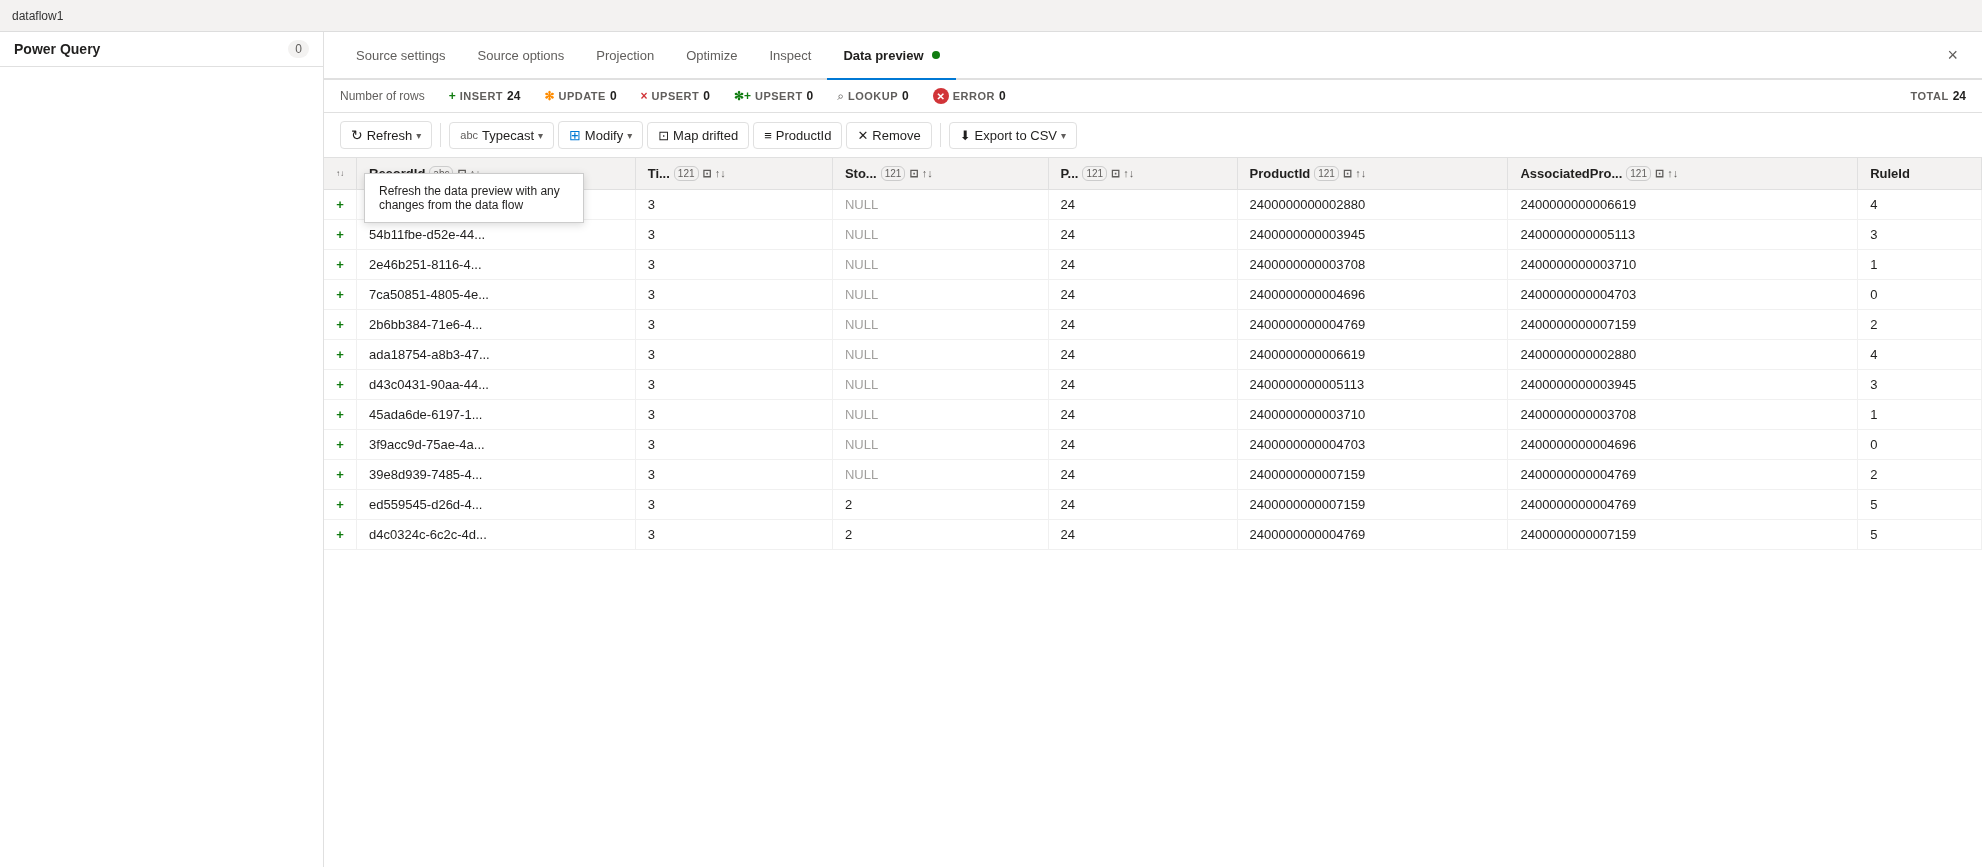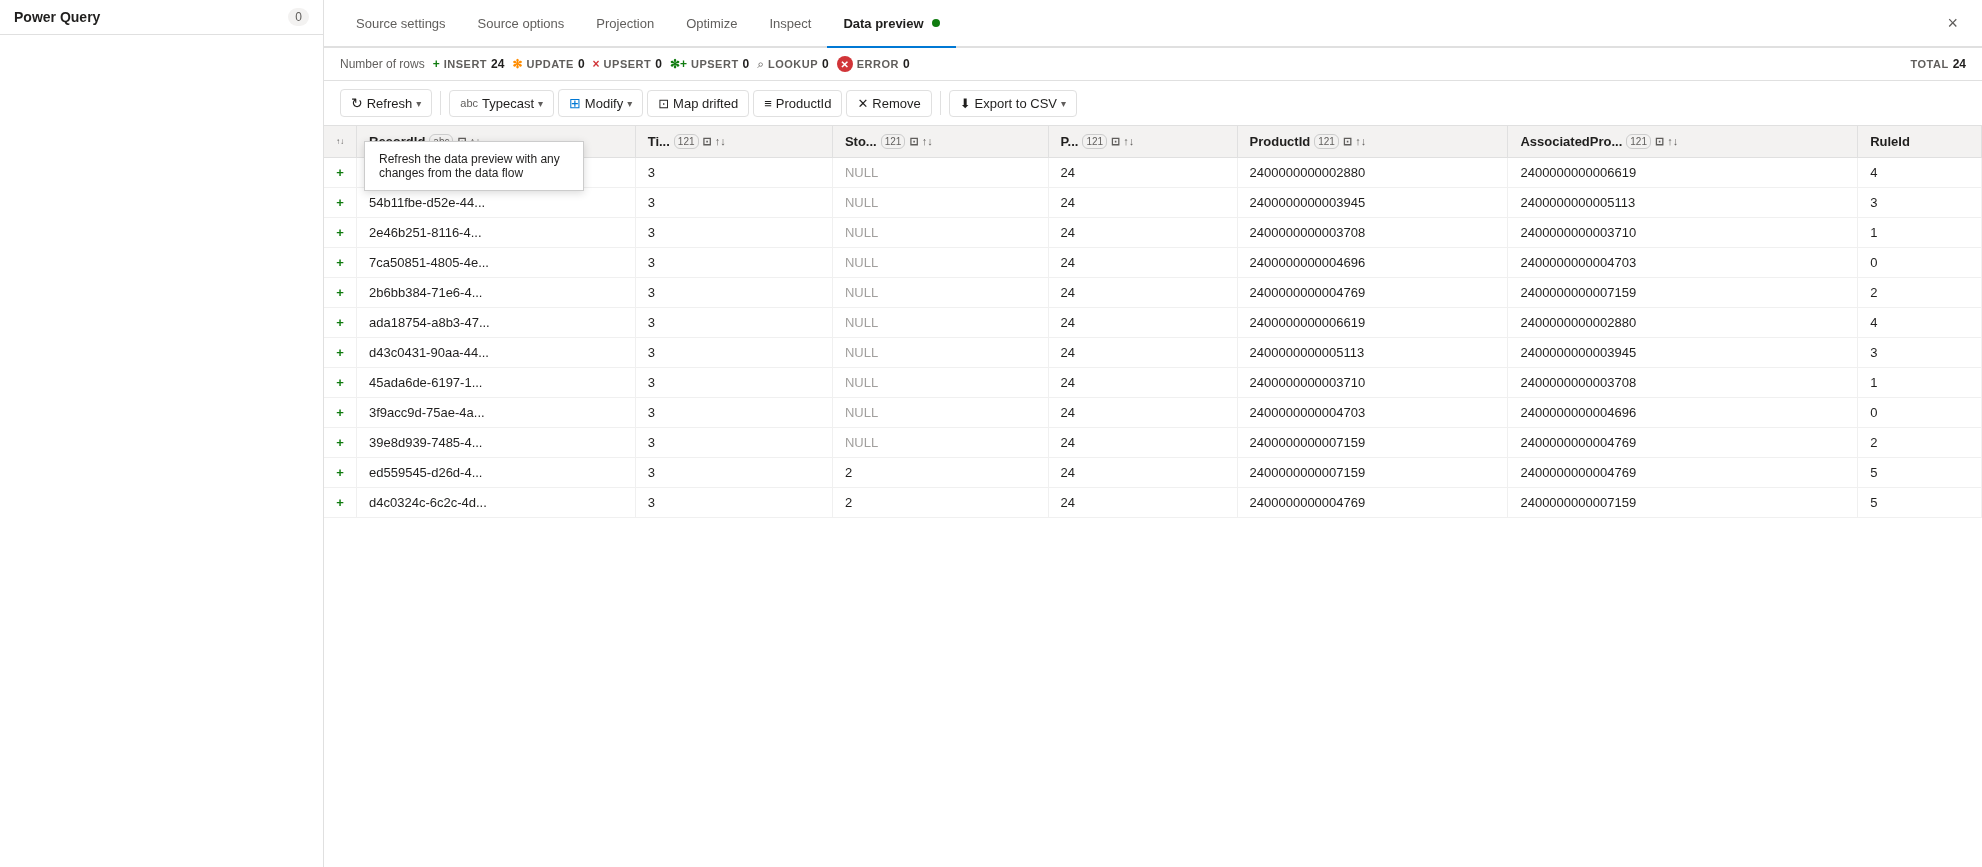--- a/index.html
+++ b/index.html
@@ -23,21 +23,21 @@
     
     .content-area { flex: 1; display: flex; flex-direction: column; overflow: hidden; }
 
     
     .tabs-bar { display: flex; align-items: center; border-bottom: 2px solid #e0e0e0; padding: 0 16px; height: 48px; gap: 0; }
     .tab { padding: 0 16px; height: 48px; display: flex; align-items: center; cursor: pointer; font-size: 13px; color: #605e5c; border-bottom: 2px solid transparent; margin-bottom: -2px; white-space: nowrap; }
     .tab.active { color: #201f1e; font-weight: 600; border-bottom: 2px solid #0078d4; }
     .tab-dot { width: 8px; height: 8px; background: #107c10; border-radius: 50%; margin-left: 8px; }
 
     
-    .stats-bar { display: flex; align-items: center; padding: 8px 16px; border-bottom: 1px solid #e0e0e0; gap: 8px; font-size: 12px; }
+    .stats-bar { display: flex; align-items: center; padding: 8px 16px; border-bottom: 1px solid #e0e0e0; gap: 24px; font-size: 12px; }
     .stat-label { color: #605e5c; font-weight: 400; }
     .stat-item { display: flex; align-items: center; gap: 4px; }
     .stat-key { font-weight: 700; font-size: 11px; color: #605e5c; letter-spacing: 0.5px; }
     .stat-val { font-weight: 600; color: #201f1e; }
     .stat-plus { color: #107c10; font-weight: 700; }
     .stat-asterisk { color: #ff8c00; font-weight: 700; }
     .stat-x { color: #d13438; font-weight: 700; }
     .stat-upsert { color: #107c10; font-weight: 700; }
     .stat-error-icon { background: #d13438; color: #fff; border-radius: 50%; width: 16px; height: 16px; display: flex; align-items: center; justify-content: center; font-size: 10px; font-weight: 700; }
 
@@ -64,20 +64,23 @@
     tbody td.null-val { color: #a19f9d; }
     tbody td.row-icon { color: #107c10; font-weight: 700; text-align: center; width: 28px; padding: 7px 6px; }
 
     .refresh-icon { display: inline-block; font-size: 14px; }
   </style>
 </head>
 <body>
 
 <div class="app-container">
 
+  <div class="title-bar">
+    <span class="title-bar-text">dataflow1</span>
+  </div>
 
   <div class="main-layout">
 
     <div class="sidebar">
       <div class="sidebar-header">
         <span class="sidebar-title">Power Query</span>
         <span class="sidebar-count">0</span>
       </div>
     </div>
 

